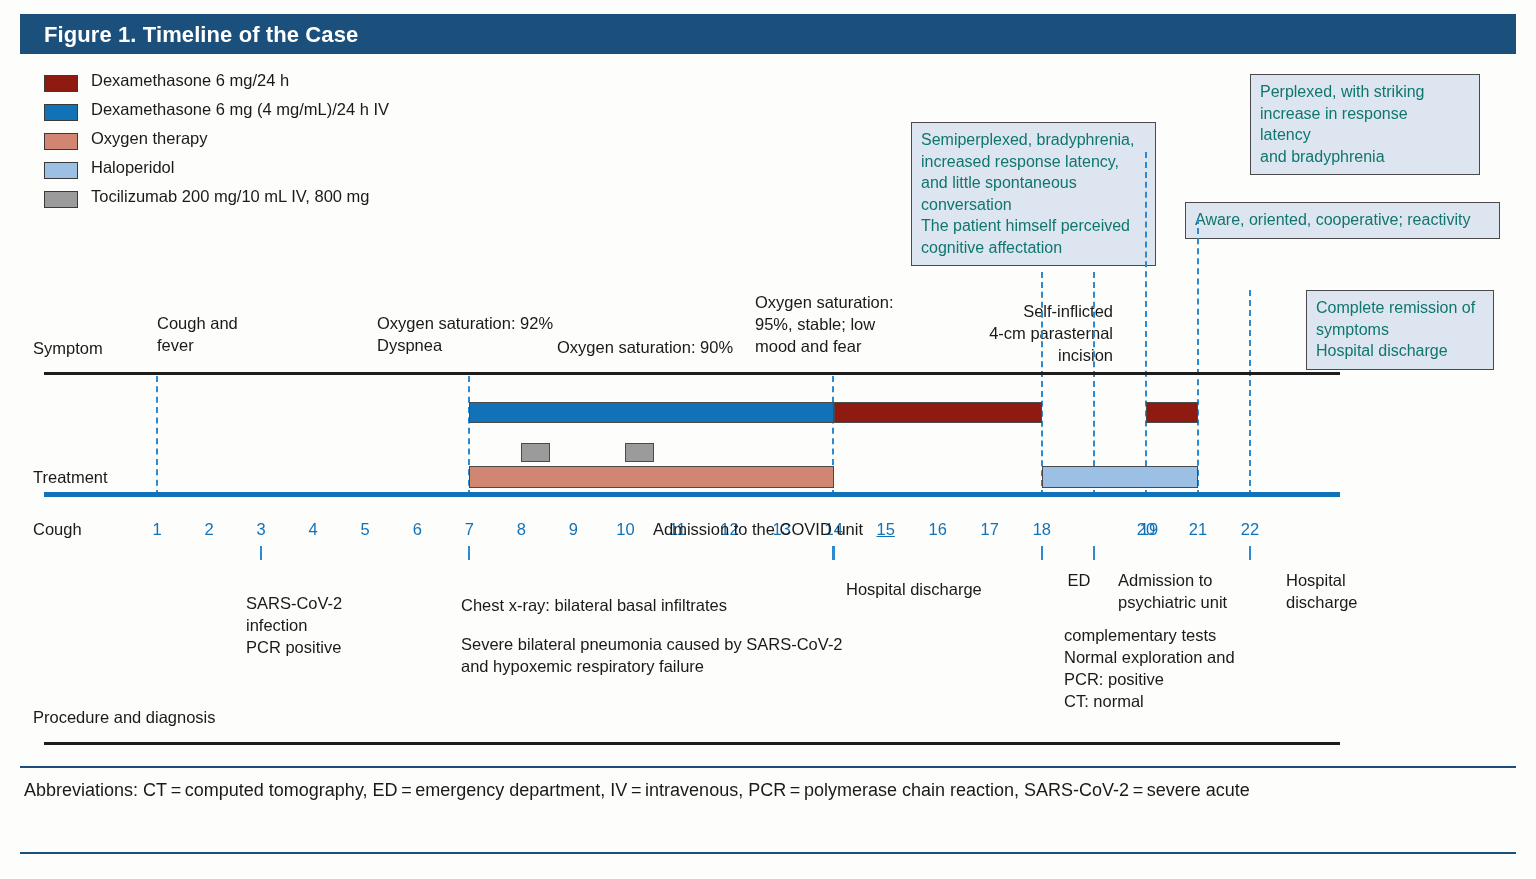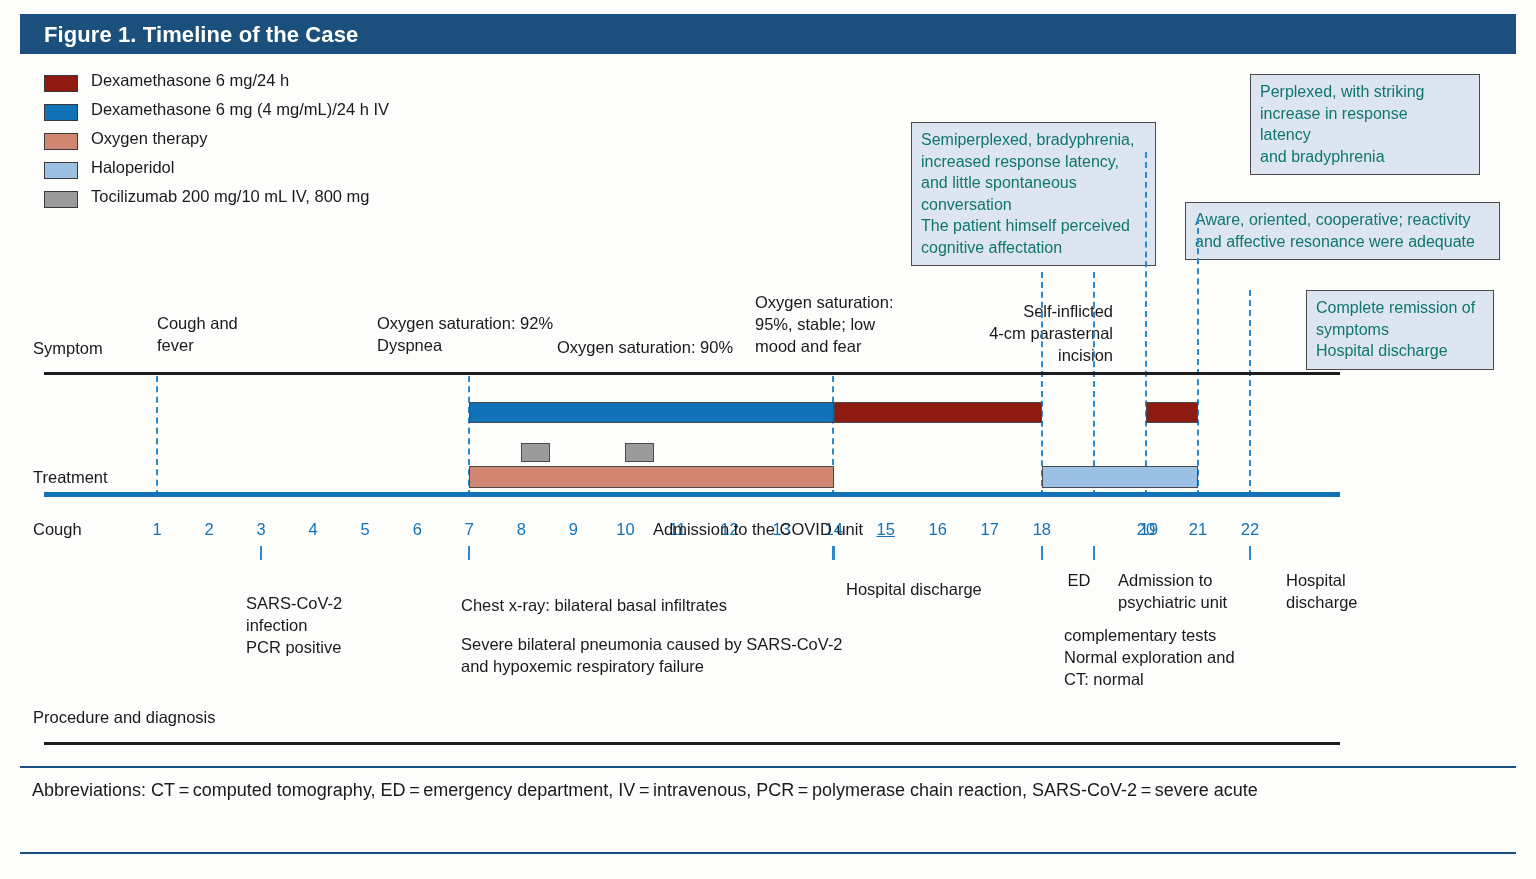--- a/index.html
+++ b/index.html
@@ -48,21 +48,21 @@
   .txt.c{text-align:center;}
   .txt.r{text-align:right;}
   .daylbl{
     position:absolute;font-size:16.5px;color:#1272b8;text-align:center;width:40px;
   }
   .tick{position:absolute;width:2.4px;background:#2b8ad0;}
 
   
   .foot-rule{position:absolute;left:20px;width:1496px;height:2px;background:#1b4f7c;}
   .foot-txt{
-    position:absolute;left:32px;font-size:18px;line-height:26px;color:#1a1a1a;
+    position:absolute;left:24px;font-size:18px;line-height:26px;color:#1a1a1a;
   }
   .foot-txt .ind{display:block;padding-left:14px;}
 </style>
 </head>
 <body>
 
 <div class="fig">
 
   <div class="hdr">
     <div class="hdr-title">Figure 1. Timeline of the Case</div>
@@ -100,21 +100,20 @@
         <div>The patient himself perceived</div>
         <div>cognitive affectation</div>
       </div>
       <div class="note" style="left: 1250px; top: 74px; width: 230px;">
         <div>Perplexed, with striking</div>
         <div>increase in response latency</div>
         <div>and bradyphrenia</div>
       </div>
       <div class="note" style="left: 1185px; top: 202px; width: 315px;">
         <div>Aware, oriented, cooperative; reactivity</div>
-        <div>and affective resonance were adequate</div>
       </div>
       <div class="note" style="left: 1306px; top: 290px; width: 188px;">
         <div>Complete remission of</div>
         <div>symptoms</div>
         <div>Hospital discharge</div>
       </div>
     </div>
   <div id="symptoms-host">
       <div class="txt" style="left: 157px; top: 312px; width: 150px;">
         <div>Cough and</div>
@@ -211,20 +210,21 @@
       <div class="txt c" style="left: 1046px; top: 569px; width: 66px;">
         <div>ED</div>
       </div>
       <div class="txt" style="left: 1118px; top: 569px; width: 170px;">
         <div>Admission to</div>
         <div>psychiatric unit</div>
       </div>
       <div class="txt" style="left: 1064px; top: 624px; width: 250px;">
         <div>complementary tests</div>
         <div>Normal exploration and</div>
+        <div>PCR: positive</div>
         <div>CT: normal</div>
       </div>
       <div class="txt" style="left: 1286px; top: 569px; width: 130px;">
         <div>Hospital</div>
         <div>discharge</div>
       </div>
     </div>
 
   <div class="hline" style="left:44px;top:372px;width:1296px;height:3.2px;"></div>
   <div class="blueline" style="left:44px;top:492px;width:1296px;height:5px;"></div>

